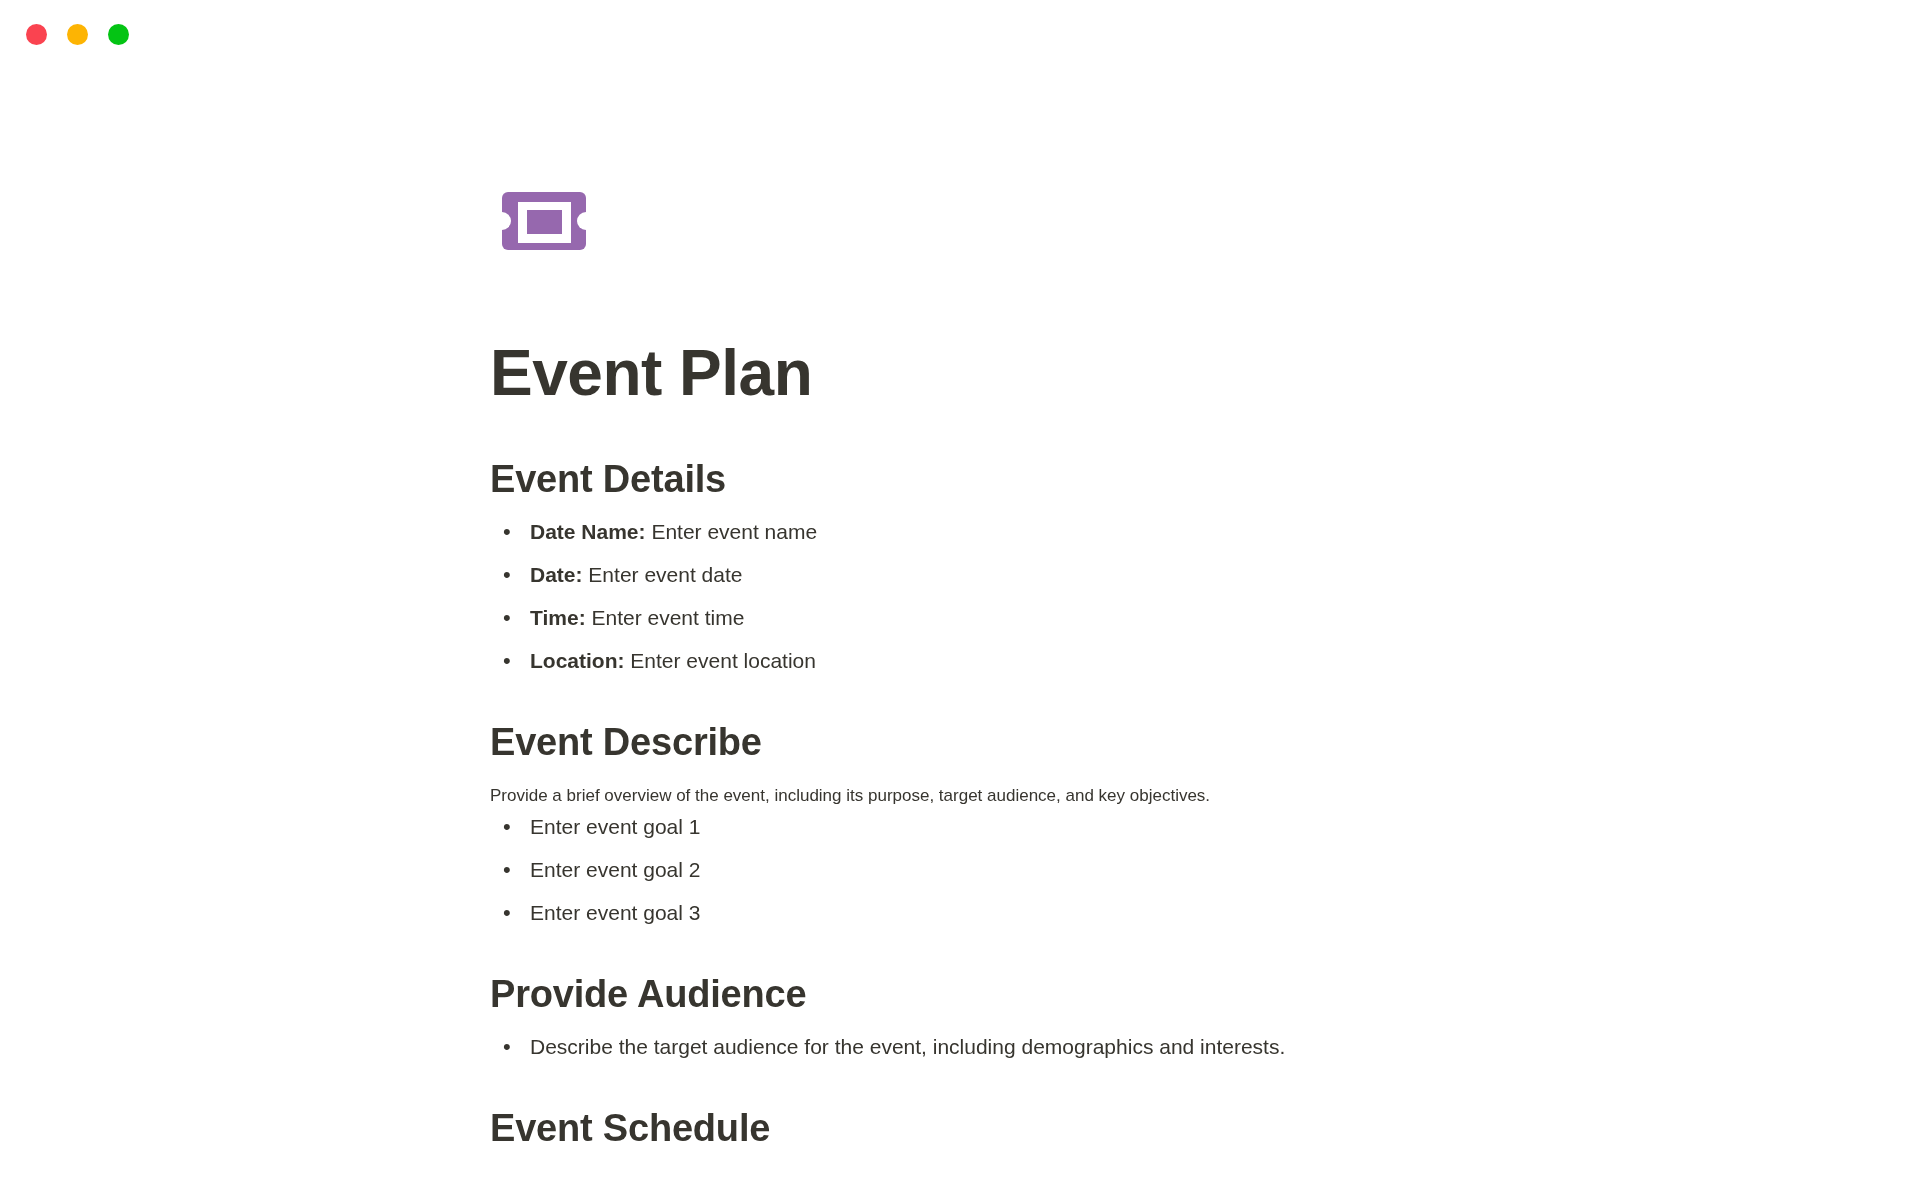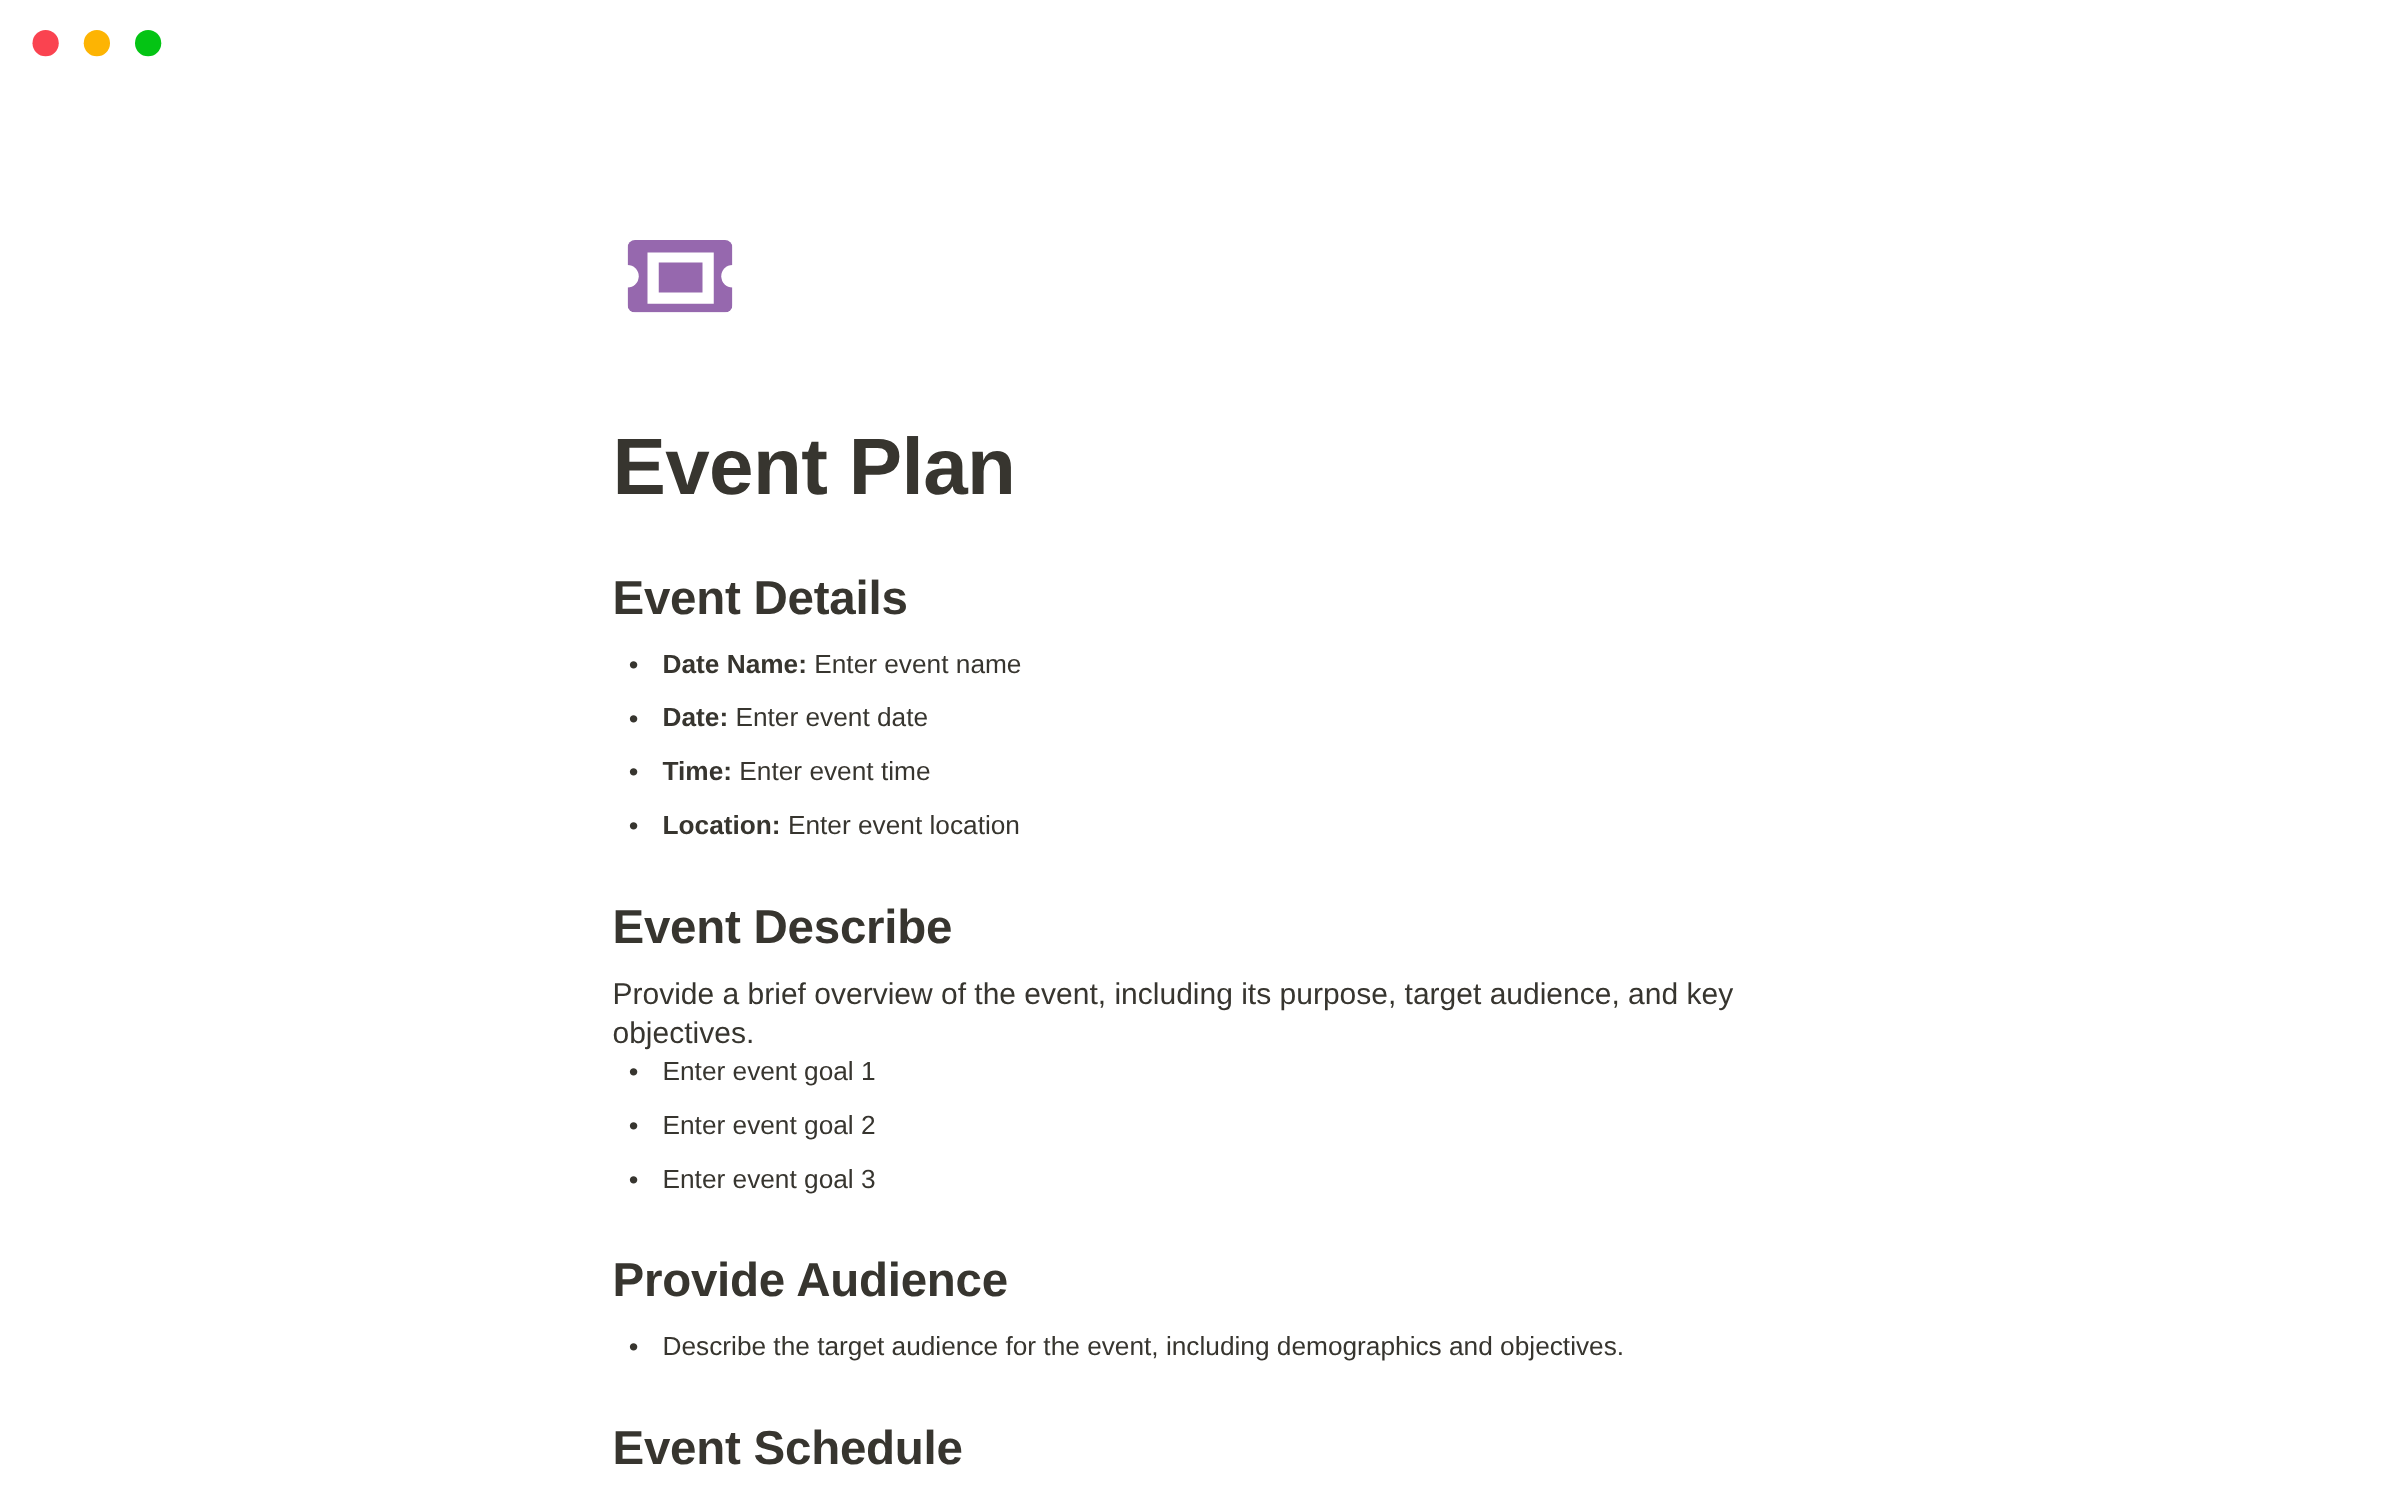--- a/index.html
+++ b/index.html
@@ -42,21 +42,21 @@
     letter-spacing: -0.5px;
   }
   h2.section-heading {
     margin: 42px 0 12px 0;
     font-size: 38px;
     line-height: 1.3;
     font-weight: 700;
     letter-spacing: -0.2px;
   }
   .para {
-    font-size: 24px;
+    font-size: 17px;
     line-height: 31px;
   }
   ul.bullet-list {
     list-style: none;
     margin: 0; padding: 0;
   }
   ul.bullet-list li {
     position: relative;
     padding-left: 40px;
     font-size: 21px;
@@ -139,19 +139,19 @@
     <li>
       <span class="bullet-dot">•</span>
       <span>Enter event goal 3</span>
     </li>
   </ul>
 
   <h2 class="section-heading">Provide Audience</h2>
   <ul class="bullet-list">
     <li>
       <span class="bullet-dot">•</span>
-      <span>Describe the target audience for the event, including demographics and objectives.</span>
+      <span>Describe the target audience for the event, including demographics and interests.</span>
     </li>
   </ul>
 
   <h2 class="section-heading">Event Schedule</h2>
 
 </div>
 
 </body></html>

